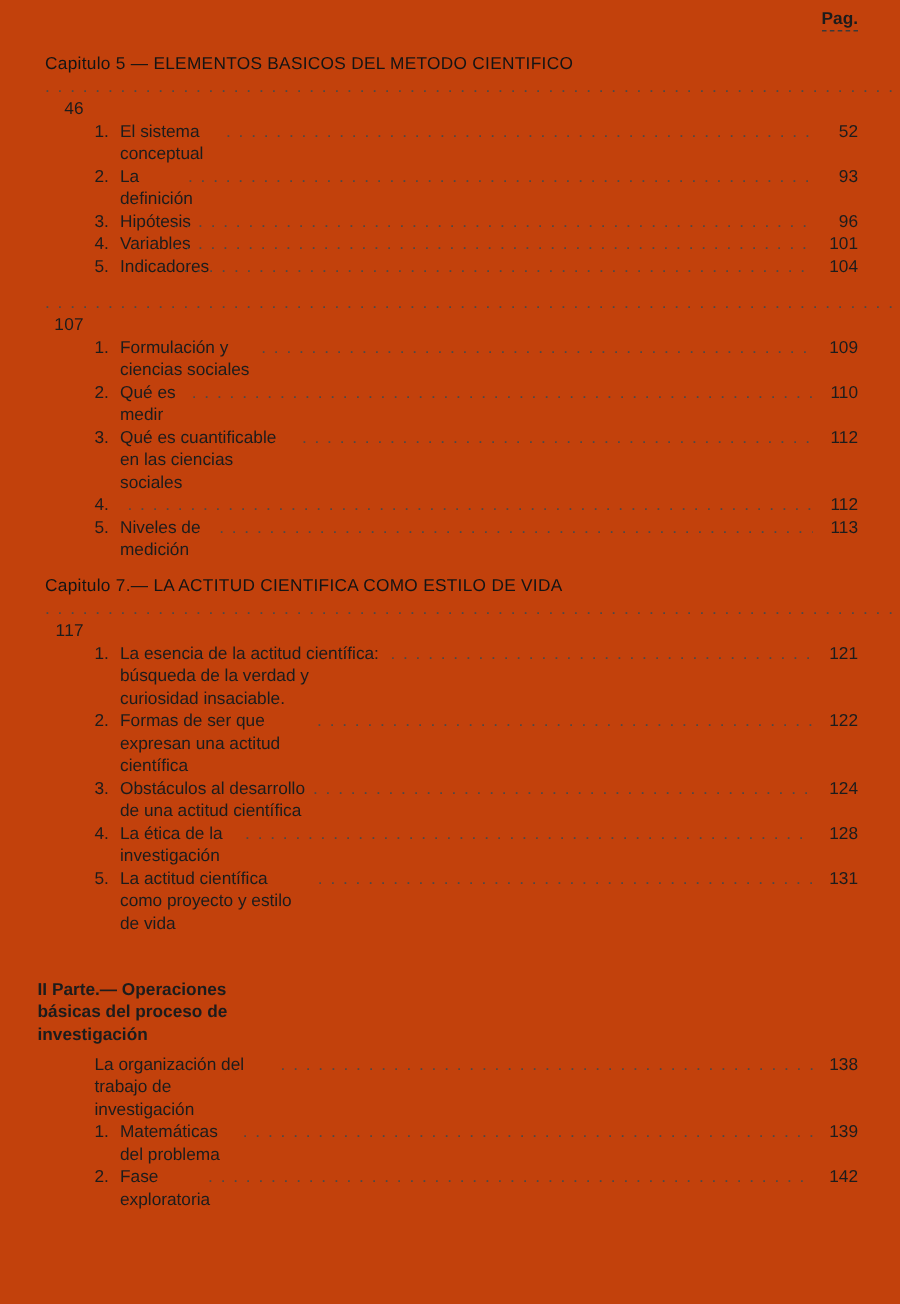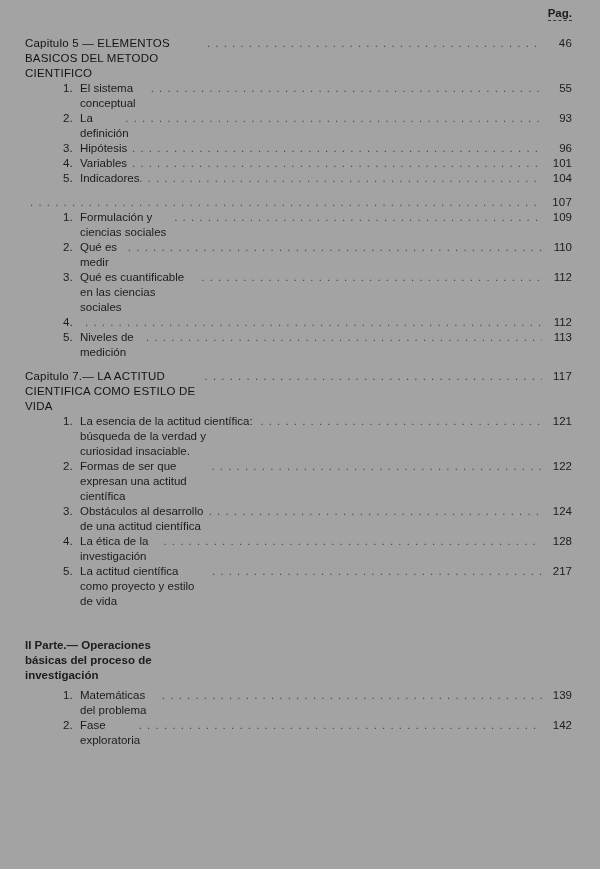--- a/index.html
+++ b/index.html
@@ -6,21 +6,21 @@
     margin: 0;
     padding: 0;
     background: #f2f1ee;
     font-family: "Liberation Sans", sans-serif;
   }
   .page {
     position: relative;
     width: 600px;
     height: 869px;
     margin: 0 auto;
-    background: #a3a3a3;
+    background: #c2410c;
     color: #1c1c1c;
     box-sizing: border-box;
     padding: 34px 28px 18px 25px;
     overflow: hidden;
   }
   .page-header {
     position: absolute;
     top: 7px;
     right: 28px;
     font-size: 11.5px;
@@ -56,21 +56,21 @@
     content: ". . . . . . . . . . . . . . . . . . . . . . . . . . . . . . . . . . . . . . . . . . . . . . . . . . . . . . . . . . . . . . . . . . . . . . . . . . . . . . . .";
     letter-spacing: 1px;
   }
   .dots.hidden { visibility: hidden; }
   .pg {
     flex: 0 0 auto;
     min-width: 26px;
     text-align: right;
   }
   
-  .lvl-chapter { padding-left: 0; margin-top: 9px; letter-spacing: 0.2px; }
+  .lvl-chapter { padding-left: 0; margin-top: 9px; letter-spacing: 0.2px; flex-direction: column; }
   .lvl-chapter .txt { color: #141414; }
   .lvl-item { padding-left: 38px; }
   .lvl-part {
     padding-left: 0;
     margin: 29px 0 5px 0;
     font-weight: bold;
   }
   .row:first-child { margin-top: 2px; }
 </style>
 </head>
@@ -83,21 +83,21 @@
       <div class="row lvl-chapter">
 
     <span class="txt">Capitulo 5 — ELEMENTOS BASICOS DEL METODO CIENTIFICO</span>
     <span class="dots"></span>
     <span class="pg">46</span>
   </div>
       <div class="row lvl-item">
     <span class="num">1.</span>
     <span class="txt">El sistema conceptual</span>
     <span class="dots"></span>
-    <span class="pg">55</span>
+    <span class="pg">52</span>
   </div>
       <div class="row lvl-item">
     <span class="num">2.</span>
     <span class="txt">La definición</span>
     <span class="dots"></span>
     <span class="pg">93</span>
   </div>
       <div class="row lvl-item">
     <span class="num">3.</span>
     <span class="txt">Hipótesis</span>
@@ -177,29 +177,35 @@
       <div class="row lvl-item">
     <span class="num">4.</span>
     <span class="txt">La ética de la investigación</span>
     <span class="dots"></span>
     <span class="pg">128</span>
   </div>
       <div class="row lvl-item">
     <span class="num">5.</span>
     <span class="txt">La actitud científica como proyecto y estilo de vida</span>
     <span class="dots"></span>
-    <span class="pg">217</span>
+    <span class="pg">131</span>
   </div>
       <div class="row lvl-part">
 
     <span class="txt">II Parte.— Operaciones básicas del proceso de investigación</span>
     <span class="dots hidden"></span>
     <span class="pg"></span>
   </div>
       <div class="row lvl-item">
+
+    <span class="txt">La organización del trabajo de investigación</span>
+    <span class="dots"></span>
+    <span class="pg">138</span>
+  </div>
+      <div class="row lvl-item">
     <span class="num">1.</span>
     <span class="txt">Matemáticas del problema</span>
     <span class="dots"></span>
     <span class="pg">139</span>
   </div>
       <div class="row lvl-item">
     <span class="num">2.</span>
     <span class="txt">Fase exploratoria</span>
     <span class="dots"></span>
     <span class="pg">142</span>

